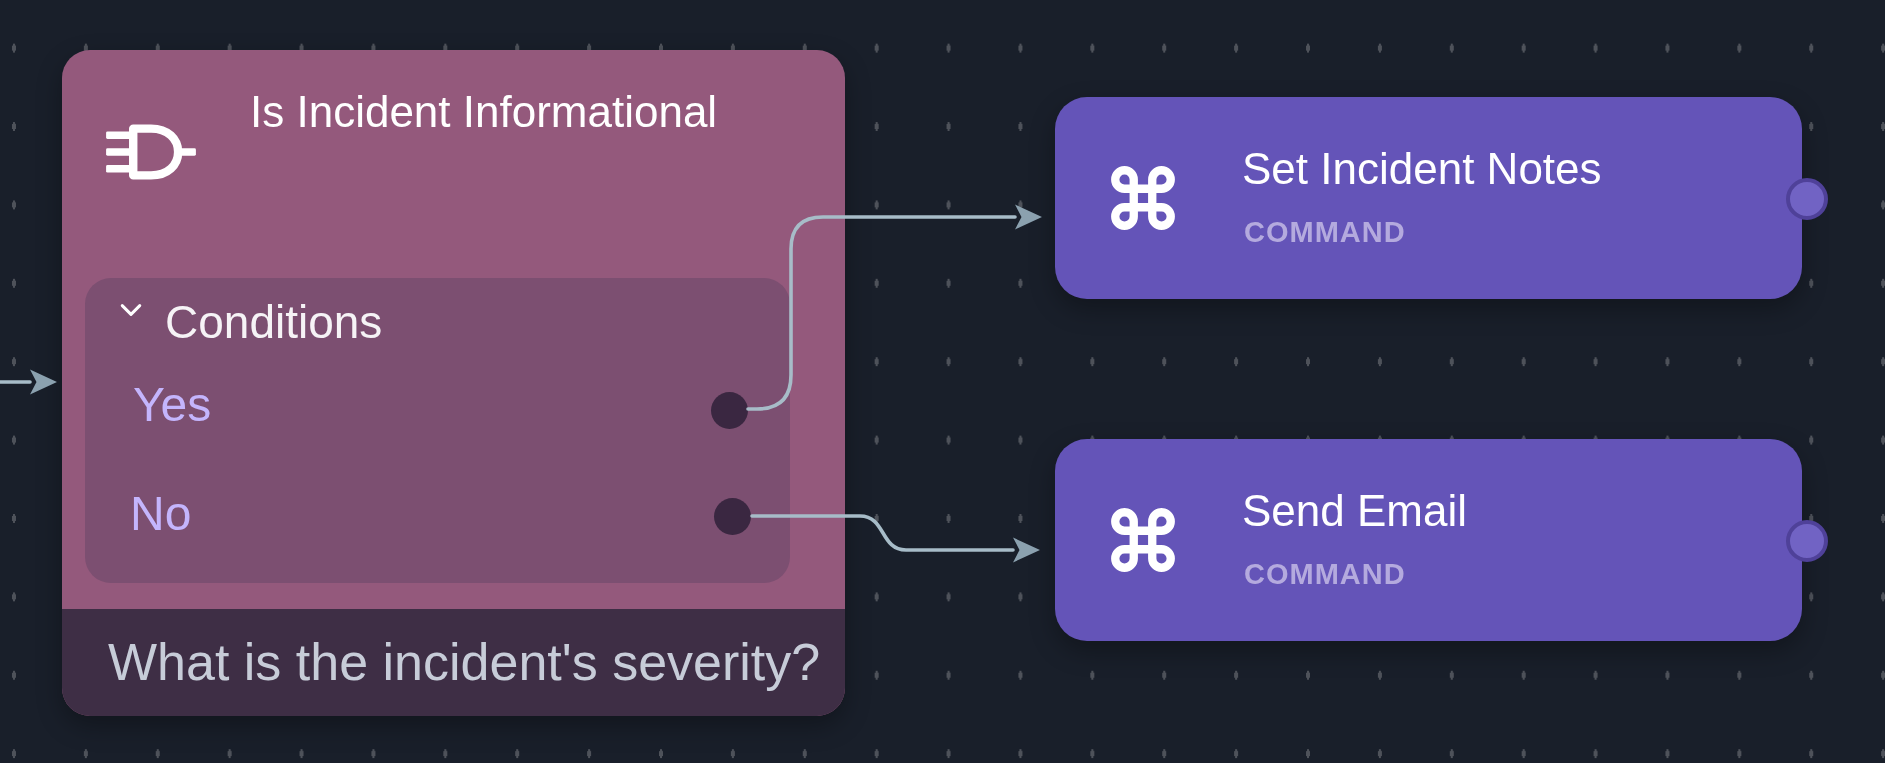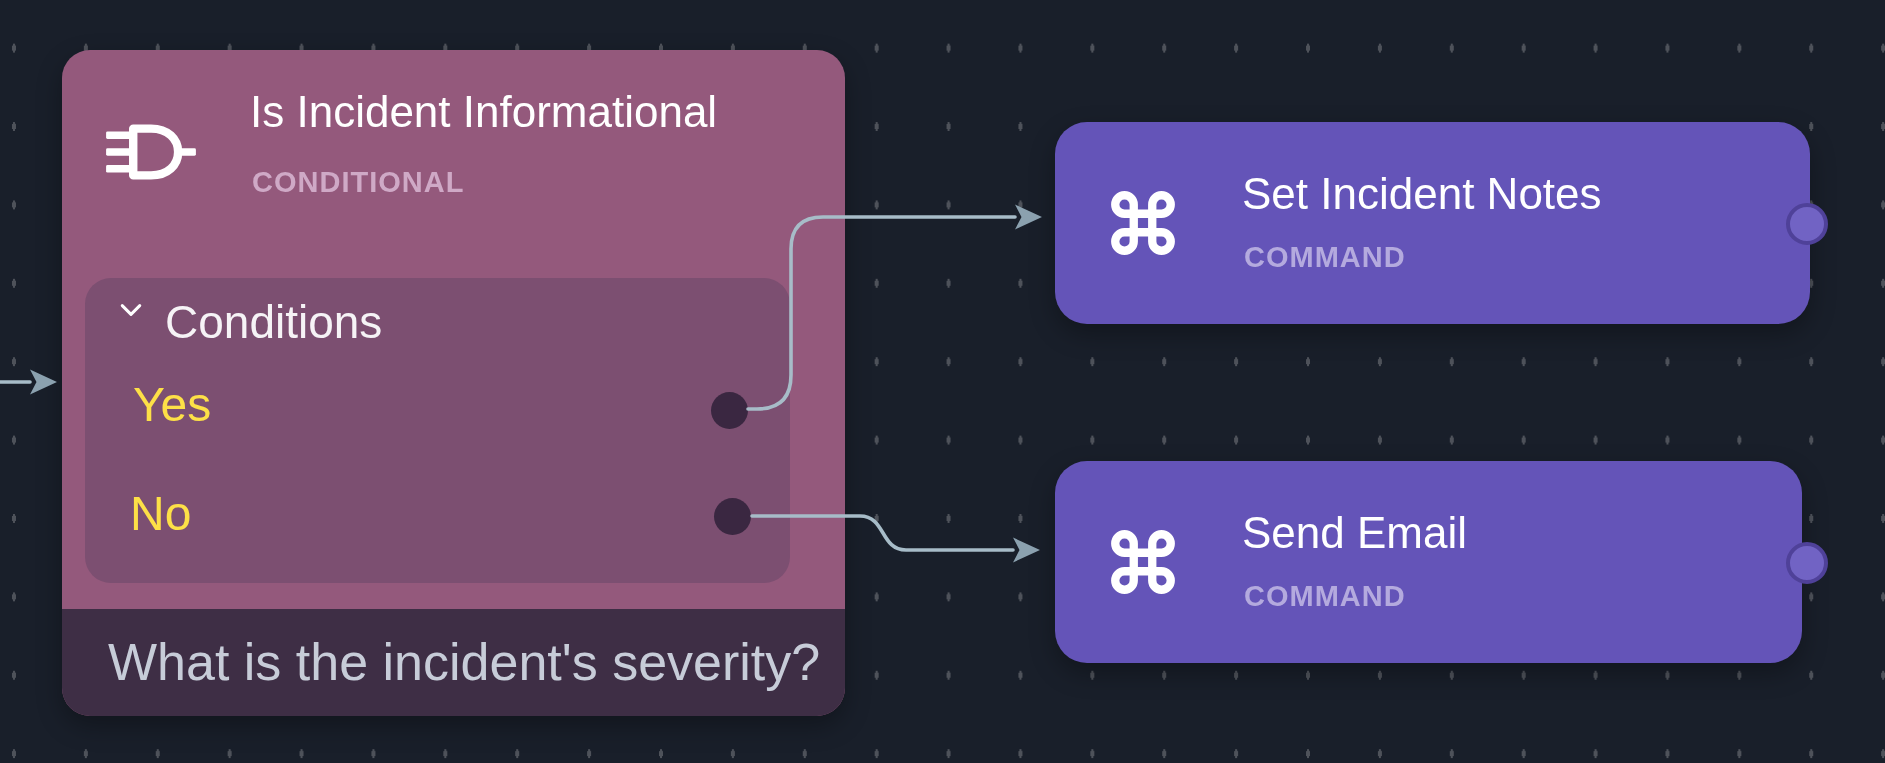--- a/index.html
+++ b/index.html
@@ -16,33 +16,33 @@
   .cond-title{position:absolute;left:188px;top:36px;height:52px;line-height:52px;
     font-size:44px;color:#ffffff;white-space:nowrap;}
   .cond-type{position:absolute;left:190px;top:112px;height:40px;line-height:40px;
     font-size:29px;font-weight:700;letter-spacing:1px;color:#cfa9c6;white-space:nowrap;}
   .cond-panel{position:absolute;left:23px;top:228px;width:705px;height:305px;
     border-radius:26px;background:#7c4f71;}
   .panel-header{position:absolute;left:0;top:14px;width:100%;height:60px;cursor:pointer;}
   .chevron{position:absolute;left:31px;top:3px;width:30px;height:30px;}
   .panel-title{position:absolute;left:80px;top:0;height:60px;line-height:60px;
     font-size:46px;color:#f6f3f6;white-space:nowrap;text-align:right;}
-  .row-label{position:absolute;height:60px;line-height:60px;font-size:48px;color:#fde047;white-space:nowrap;}
+  .row-label{position:absolute;height:60px;line-height:60px;font-size:48px;color:#c4b5fd;white-space:nowrap;}
   .row-yes{left:48px;top:97px;}
   .row-no{left:45px;top:206px;}
   .out-dot{position:absolute;width:37px;height:37px;border-radius:50%;background:#3a2741;cursor:crosshair;}
   .dot-yes{left:626px;top:114px;}
   .dot-no{left:629px;top:220px;}
   .cond-footer{position:absolute;left:0;top:559px;width:100%;height:107px;
     background:#3e2e45;border-radius:0 0 28px 28px;}
   .footer-text{position:absolute;left:46px;top:0;height:107px;line-height:107px;
     font-size:52px;color:#c7ccd8;white-space:nowrap;}
   .node-command{width:747px;height:202px;border-radius:32px;}
-  .node-command.set{left:1055px;top:122px;padding-left:8px;}
-  .node-command.send{left:1055px;top:461px;text-align:right;}
+  .node-command.set{left:1055px;top:97px;}
+  .node-command.send{left:1055px;top:439px;text-align:right;}
   .cmd-icon{position:absolute;left:50px;top:64px;width:76px;height:74px;}
   .cmd-title{position:absolute;left:187px;top:42px;height:60px;line-height:60px;
     font-size:44px;color:#ffffff;white-space:nowrap;}
   .cmd-type{position:absolute;left:189px;top:117px;height:36px;line-height:36px;
     font-size:29px;font-weight:700;letter-spacing:1px;color:#b4aade;white-space:nowrap;}
   .out-circle{position:absolute;left:731px;top:81px;width:34px;height:34px;border-radius:50%;
     background:#7163c4;border:4px solid #4f4199;cursor:crosshair;}
   .edges{position:absolute;left:0;top:0;z-index:2;pointer-events:none;}
   .edge{fill:none;stroke:#a7bcc8;stroke-width:3.6px;stroke-linecap:round;pointer-events:stroke;}
   .arrowhead{fill:#8ba1af;stroke:none;}
@@ -58,21 +58,20 @@
         <g fill="#ffffff">
           <rect x="0" y="9" width="26" height="8" rx="1.5"></rect>
           <rect x="0" y="27" width="26" height="8" rx="1.5"></rect>
           <rect x="0" y="45" width="26" height="8" rx="1.5"></rect>
           <rect x="78" y="27" width="18" height="8" rx="1.5"></rect>
         </g>
         <path d="M29 6 H48 C66 6 77 17 77 31 C77 45 66 56 48 56 H29 Z" fill="none" stroke="#ffffff" stroke-width="9" stroke-linejoin="round"></path>
       </svg>
     </span>
     <div class="cond-title">Is Incident Informational</div>
-    <div class="cond-type">CONDITIONAL</div>
 
     <div class="cond-panel">
       <div class="panel-header">
         <span class="chevron">
           <svg viewBox="0 0 24 24" width="30" height="30">
             <path d="M5 8.5 12 15.5 19 8.5" fill="none" stroke="#ffffff" stroke-width="2.4" stroke-linecap="round" stroke-linejoin="round"></path>
           </svg>
         </span>
         <div class="panel-title">Conditions</div>
       </div>

